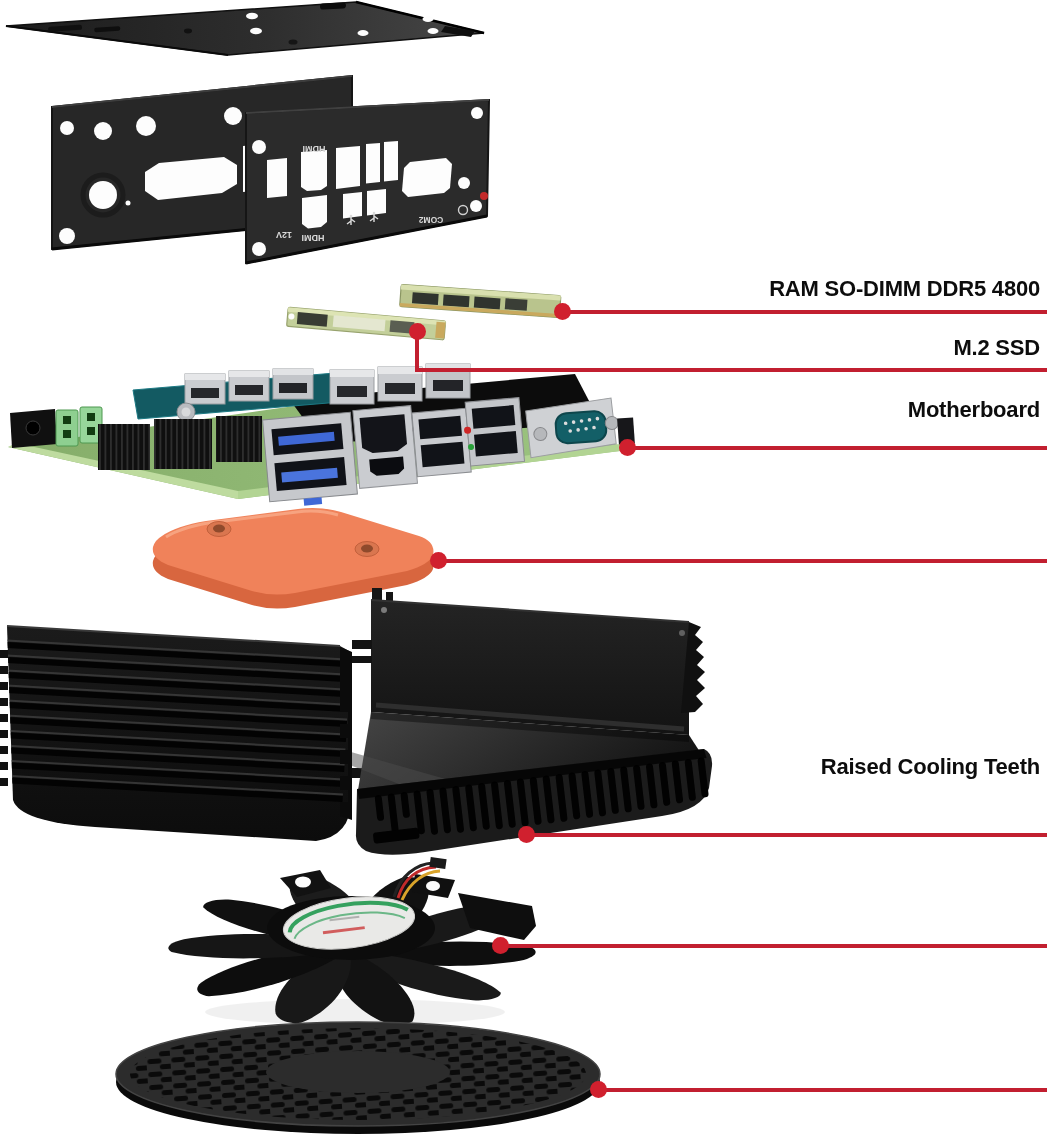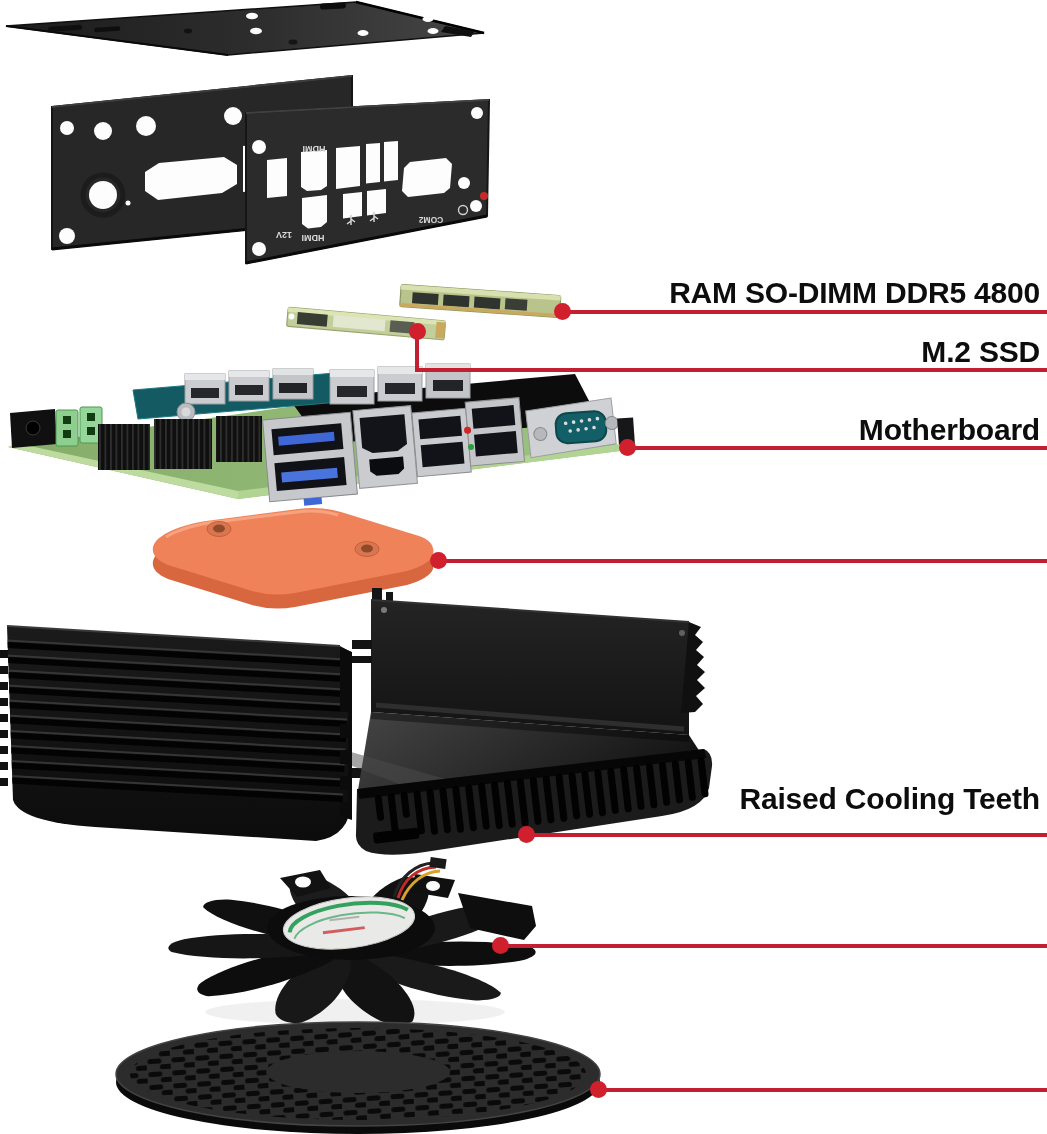--- a/index.html
+++ b/index.html
@@ -3,21 +3,21 @@
 <meta charset="utf-8">
 <style>
   html,body{margin:0;padding:0;background:#fff;}
   .canvas{
     position:relative;width:1047px;height:1134px;background:#ffffff;
     font-family:"Liberation Sans","DejaVu Sans",sans-serif;overflow:hidden;
   }
   .illustration{position:absolute;left:0;top:0;}
   .co-label{
     position:absolute;right:7px;white-space:nowrap;
-    font-size:30px;font-weight:bold;color:#0d0d0d;letter-spacing:-0.2px;
+    font-size:22px;font-weight:bold;color:#0d0d0d;letter-spacing:-0.2px;
   }
   .co-line{position:absolute;height:3.5px;background:#c21f30;}
   .co-line-v{position:absolute;width:3.5px;background:#c21f30;}
   .co-dot{position:absolute;width:17px;height:17px;border-radius:50%;background:#d0202e;}
 </style>
 </head>
 <body>
 
 <div class="canvas">
 
@@ -428,22 +428,22 @@
   <g>
     <ellipse cx="358" cy="1082" rx="242" ry="52" fill="#0a0a0a"></ellipse>
     <ellipse cx="358" cy="1074" rx="242" ry="52" fill="#2c2c2c" stroke="#444" stroke-width="1.5"></ellipse>
     <ellipse cx="358" cy="1074" rx="228" ry="46" fill="url(#coverSlots)"></ellipse>
     <ellipse cx="358" cy="1072" rx="92" ry="21" fill="#2c2c2c"></ellipse>
   </g>
 </svg>
 
 <div class="co-label" style="top:276px">RAM SO-DIMM DDR5 4800</div>
 <div class="co-label" style="top:335px">M.2 SSD</div>
-<div class="co-label" style="top:413px">Motherboard</div>
-<div class="co-label" style="top:782px">Raised Cooling Teeth</div>
+<div class="co-label" style="top:397px">Motherboard</div>
+<div class="co-label" style="top:754px">Raised Cooling Teeth</div>
 
 <div class="co-line" style="top:310px;left:562px;width:485px"></div>
 <div class="co-line-v" style="top:331px;left:415px;height:40px"></div>
 <div class="co-line" style="top:368px;left:415px;width:632px"></div>
 <div class="co-line" style="top:446px;left:627px;width:420px"></div>
 <div class="co-line" style="top:559px;left:438px;width:609px"></div>
 <div class="co-line" style="top:833px;left:526px;width:521px"></div>
 <div class="co-line" style="top:944px;left:500px;width:547px"></div>
 <div class="co-line" style="top:1088px;left:598px;width:449px"></div>
 

